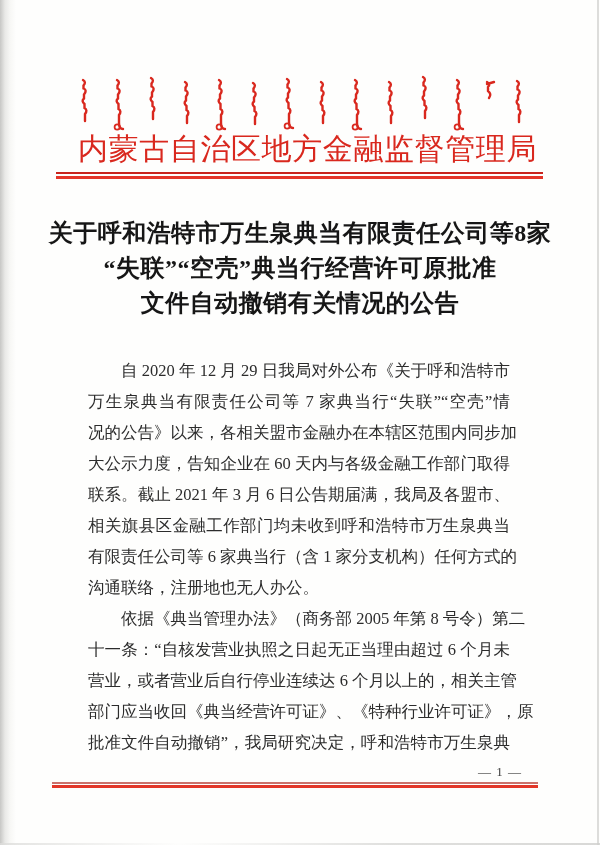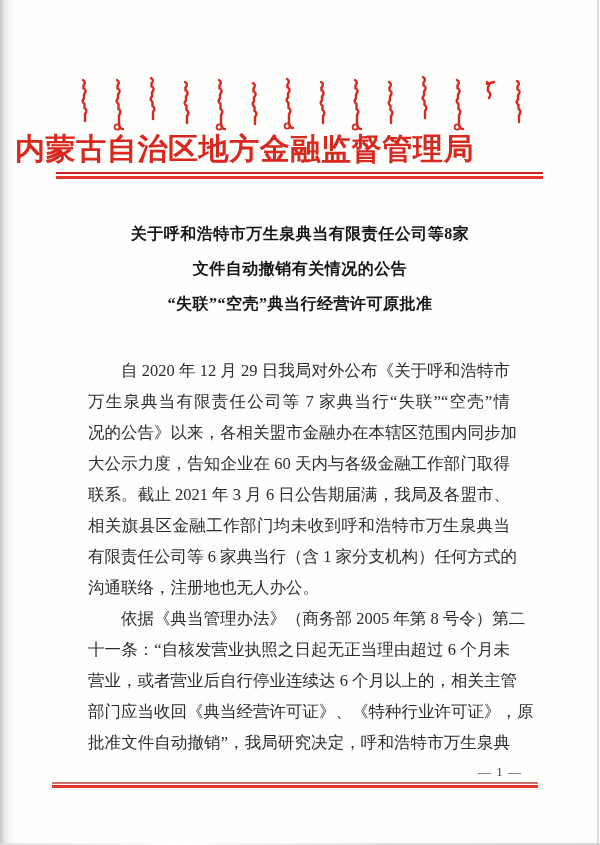--- a/index.html
+++ b/index.html
@@ -27,36 +27,36 @@
     background:linear-gradient(to right,#dcdcda 0%,#fdfdfc 30%,#d8d8d6 65%,#cfcfcd 100%);
     opacity:.8;
   }
   
   .mongolian{
     position:absolute;left:62px;top:73px;width:470px;height:66px;
   }
   
   .bureau{
     position:absolute;left:0;right:0;top:129px;
-    text-align:left;
-    font-size:30px;font-weight:700;
+    text-align:center;
+    font-size:30px;font-weight:400;
     letter-spacing:0.6px;
     color:#d9281e;
     white-space:nowrap;
     margin-left:15px;
   }
   
   .hdr-rule{position:absolute;left:56px;top:172px;width:487px;}
   .hdr-rule .r1{height:2px;background:#c9241d;}
   .hdr-rule .r2{height:3px;background:#e43529;margin-top:2px;}
   
   .doc-title{
     position:absolute;left:0;right:0;top:216px;
     text-align:center;color:#161616;
-    font-size:16px;font-weight:700;
+    font-size:24px;font-weight:700;
   }
   .doc-title .t-line{height:35px;line-height:35px;letter-spacing:0.5px;}
   
   .body-text{
     position:absolute;left:88px;top:345px;width:422px;
     color:#2c2c2c;font-size:16.5px;margin-top:10px;
   }
   .b-line{
     height:31px;line-height:31px;
     text-align:justify;text-align-last:justify;
@@ -115,22 +115,22 @@
 
   <div class="bureau">内蒙古自治区地方金融监督管理局</div>
 
   <div class="hdr-rule">
     <div class="r1"></div>
       <div class="r2"></div>
   </div>
 
   <div class="doc-title">
     <div class="t-line">关于呼和浩特市万生泉典当有限责任公司等8家</div>
+    <div class="t-line">“失联”“空壳”典当行经营许可原批准</div>
     <div class="t-line">文件自动撤销有关情况的公告</div>
-    <div class="t-line">“失联”“空壳”典当行经营许可原批准</div>
   </div>
 
   <div class="body-text">
     <div class="b-line indent">自 2020 年 12 月 29 日我局对外公布《关于呼和浩特市</div>
     <div class="b-line">万生泉典当有限责任公司等 7 家典当行“失联”“空壳”情</div>
     <div class="b-line">况的公告》以来，各相关盟市金融办在本辖区范围内同步加</div>
     <div class="b-line">大公示力度，告知企业在 60 天内与各级金融工作部门取得</div>
     <div class="b-line">联系。截止 2021 年 3 月 6 日公告期届满，我局及各盟市、</div>
     <div class="b-line">相关旗县区金融工作部门均未收到呼和浩特市万生泉典当</div>
     <div class="b-line">有限责任公司等 6 家典当行（含 1 家分支机构）任何方式的</div>

